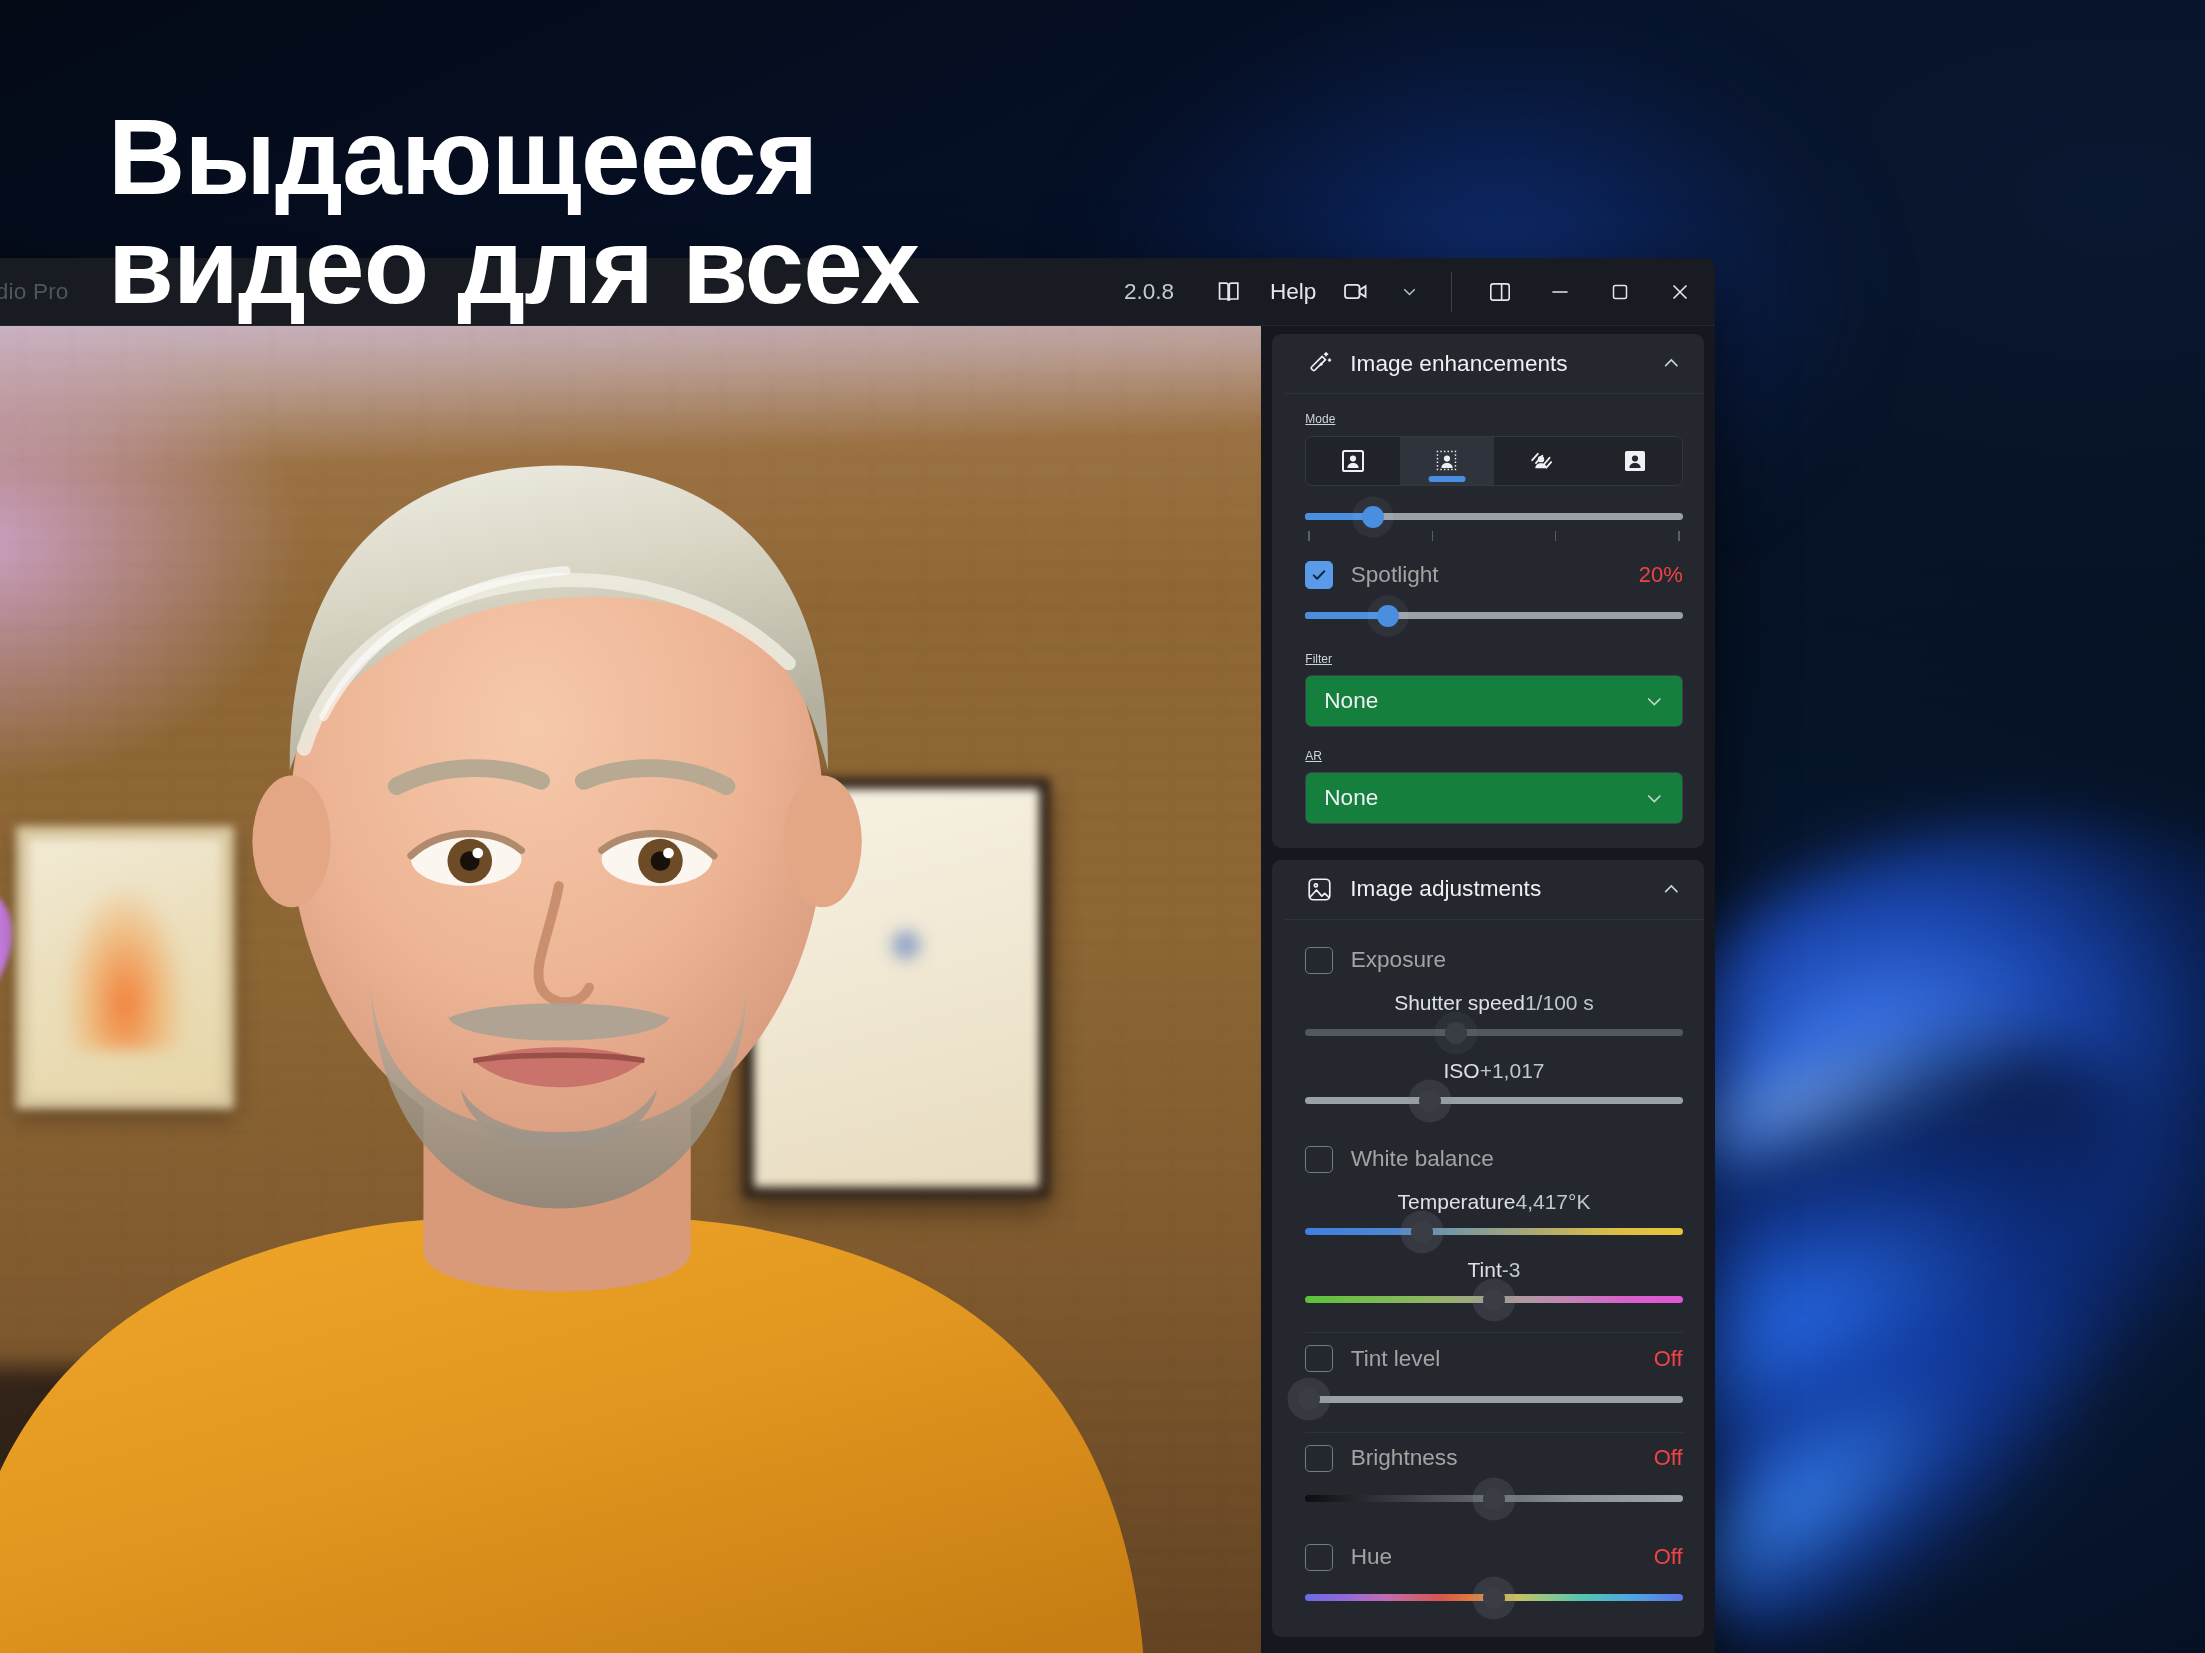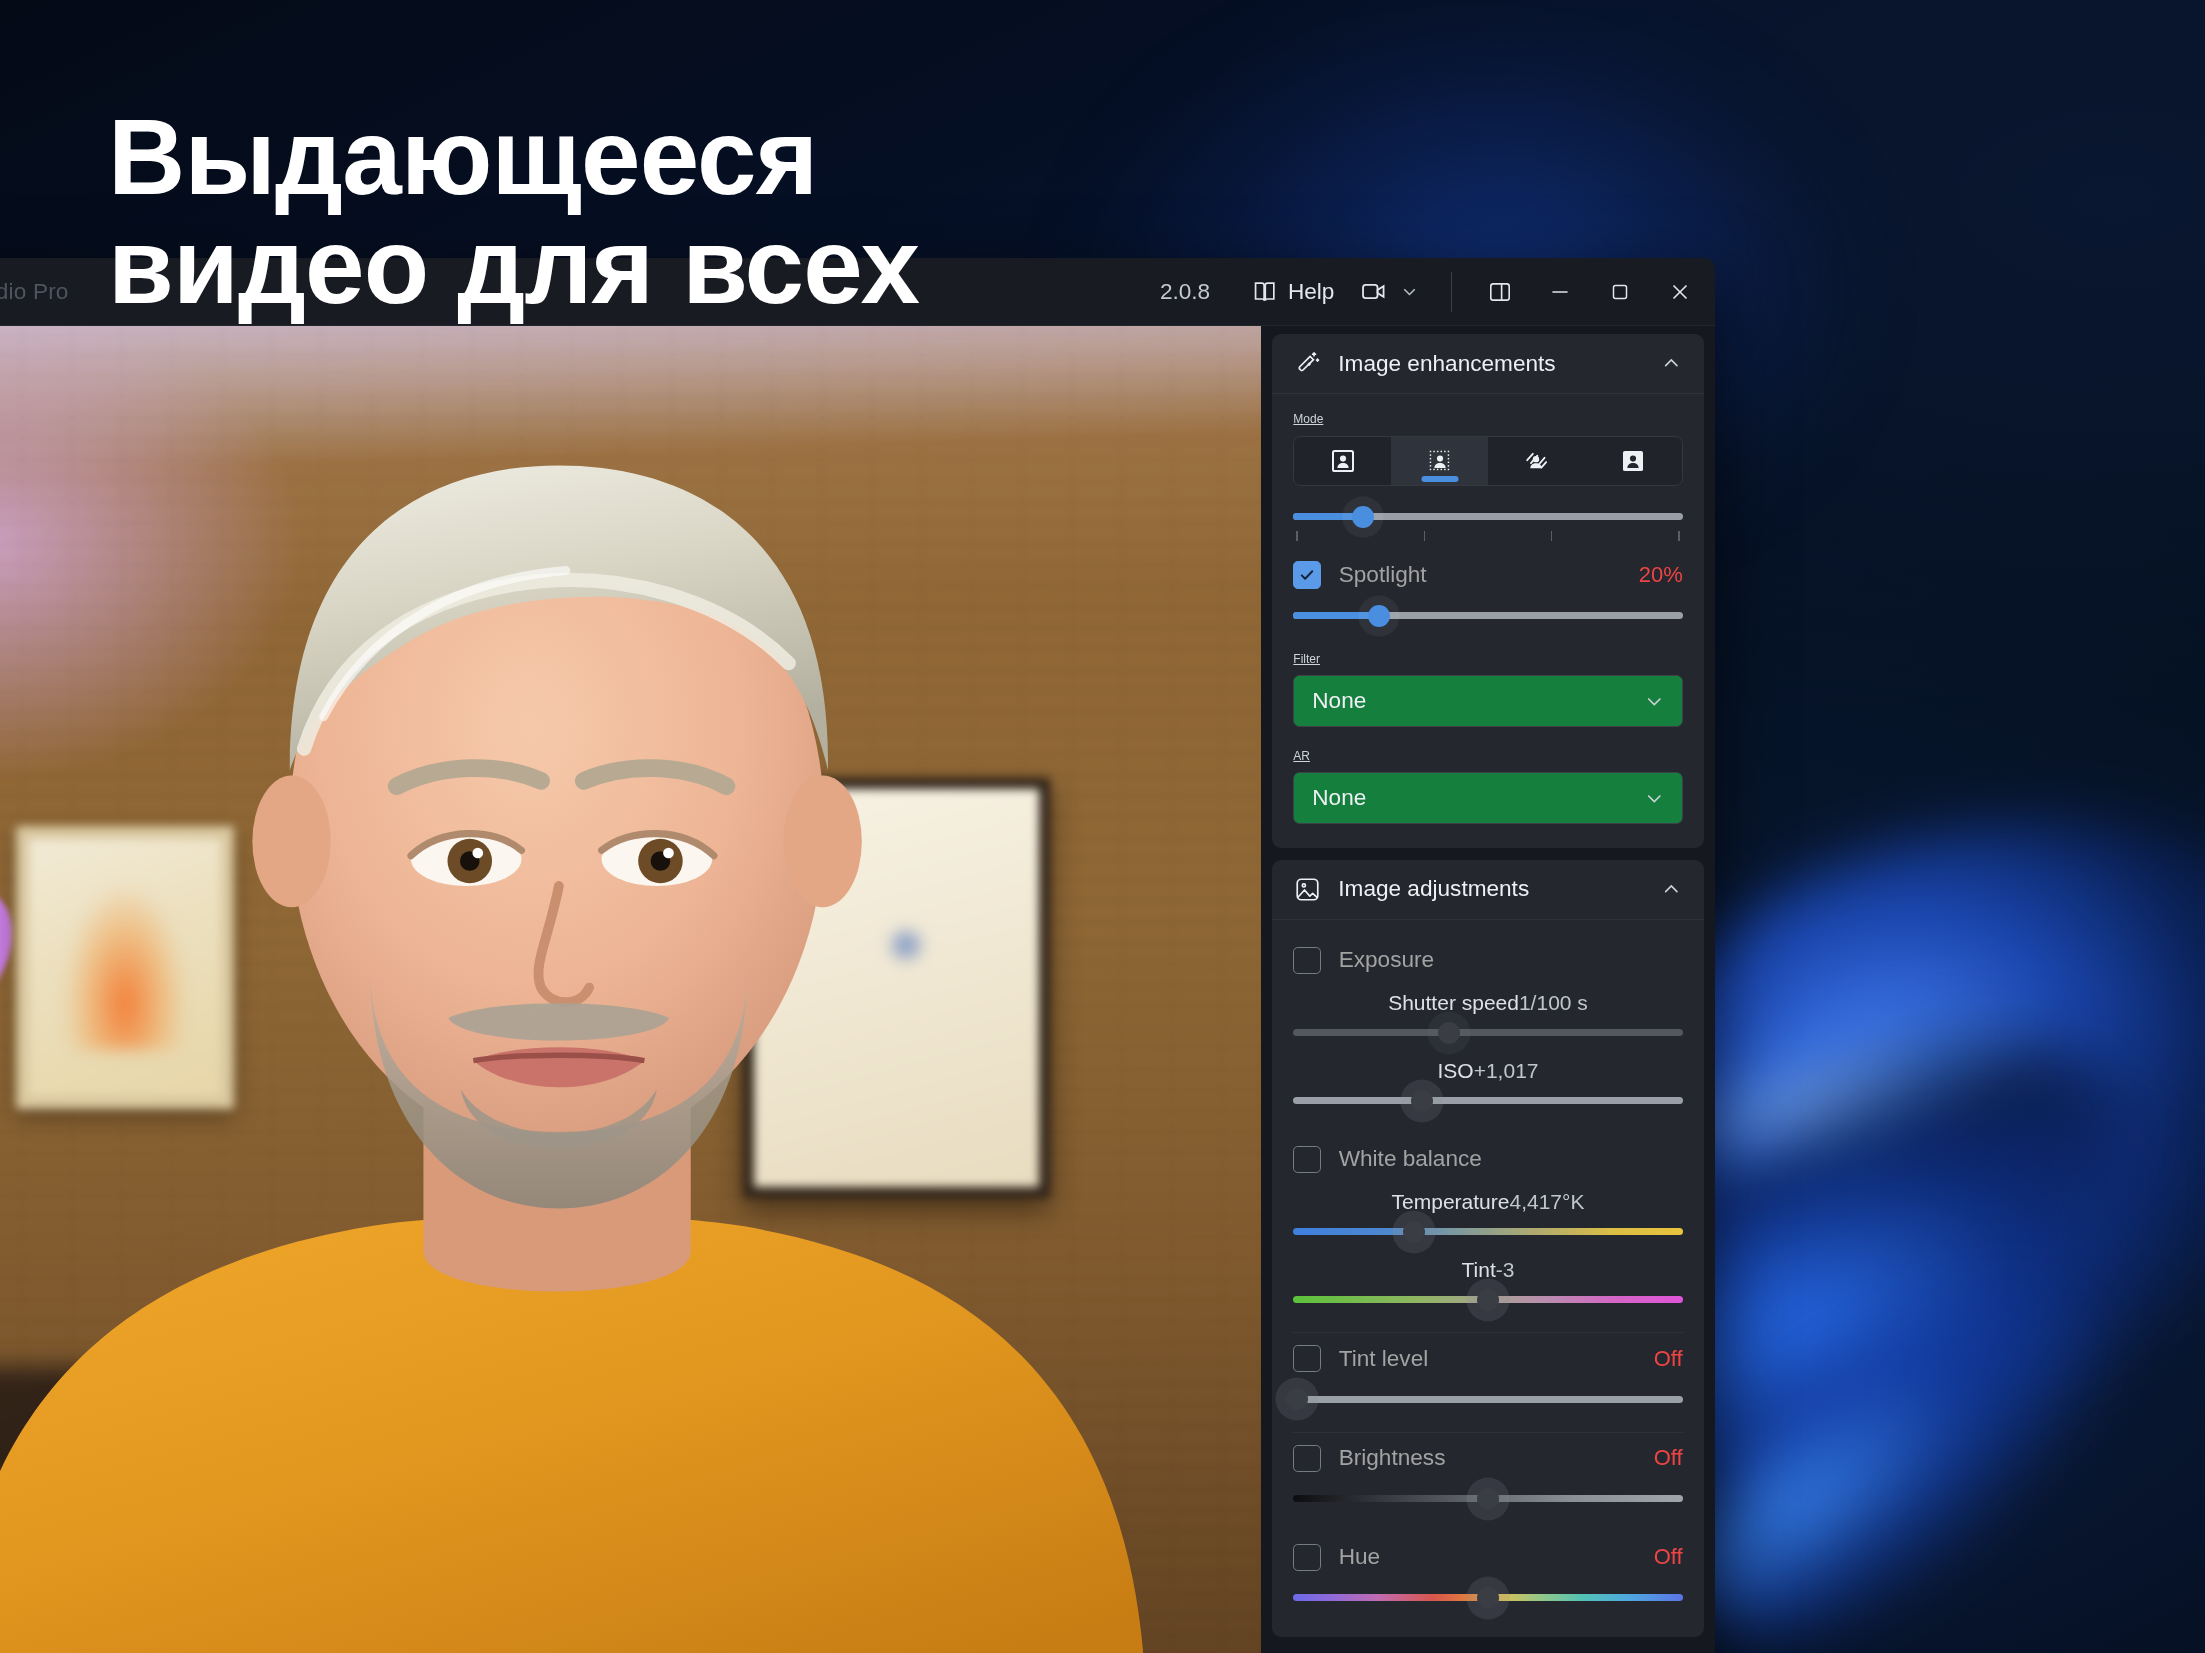--- a/index.html
+++ b/index.html
@@ -123,21 +123,21 @@
   .tb-group { display: flex; align-items: center; }
   #version-label {
     color: #c5cad2;
     font-size: 22.6px;
     margin-right: 27.4px;
     white-space: nowrap;
   }
   .tb-btn {
     display: flex;
     align-items: center;
-    gap: 10px;
+    gap: 28px;
     height: 50px;
     padding: 0 13px;
     border-radius: 4.8px;
     color: #e3e6ea;
     font-size: 22.6px;
     white-space: nowrap;
   }
   .tb-icon { display: flex; align-items: center; justify-content: center; }
   .tb-sep {
     width: 0.8px;
@@ -242,20 +242,21 @@
     flex: 0 0 454px;
     background: #15181e;
     padding: 0 0 0 0;
     overflow: hidden;
   }
   .card {
     background: #24272e;
     border-radius: 9px;
     margin: 0 11.3px 11.3px 11.3px;
     overflow: hidden;
+    padding-left: 12px;
   }
   .card:first-child { margin-top: 8px; }
   .card-head {
     display: flex;
     align-items: center;
     gap: 16px;
     height: 60px;
     padding: 0 21px;
     border-bottom: 0.8px solid #2e323a;
   }

